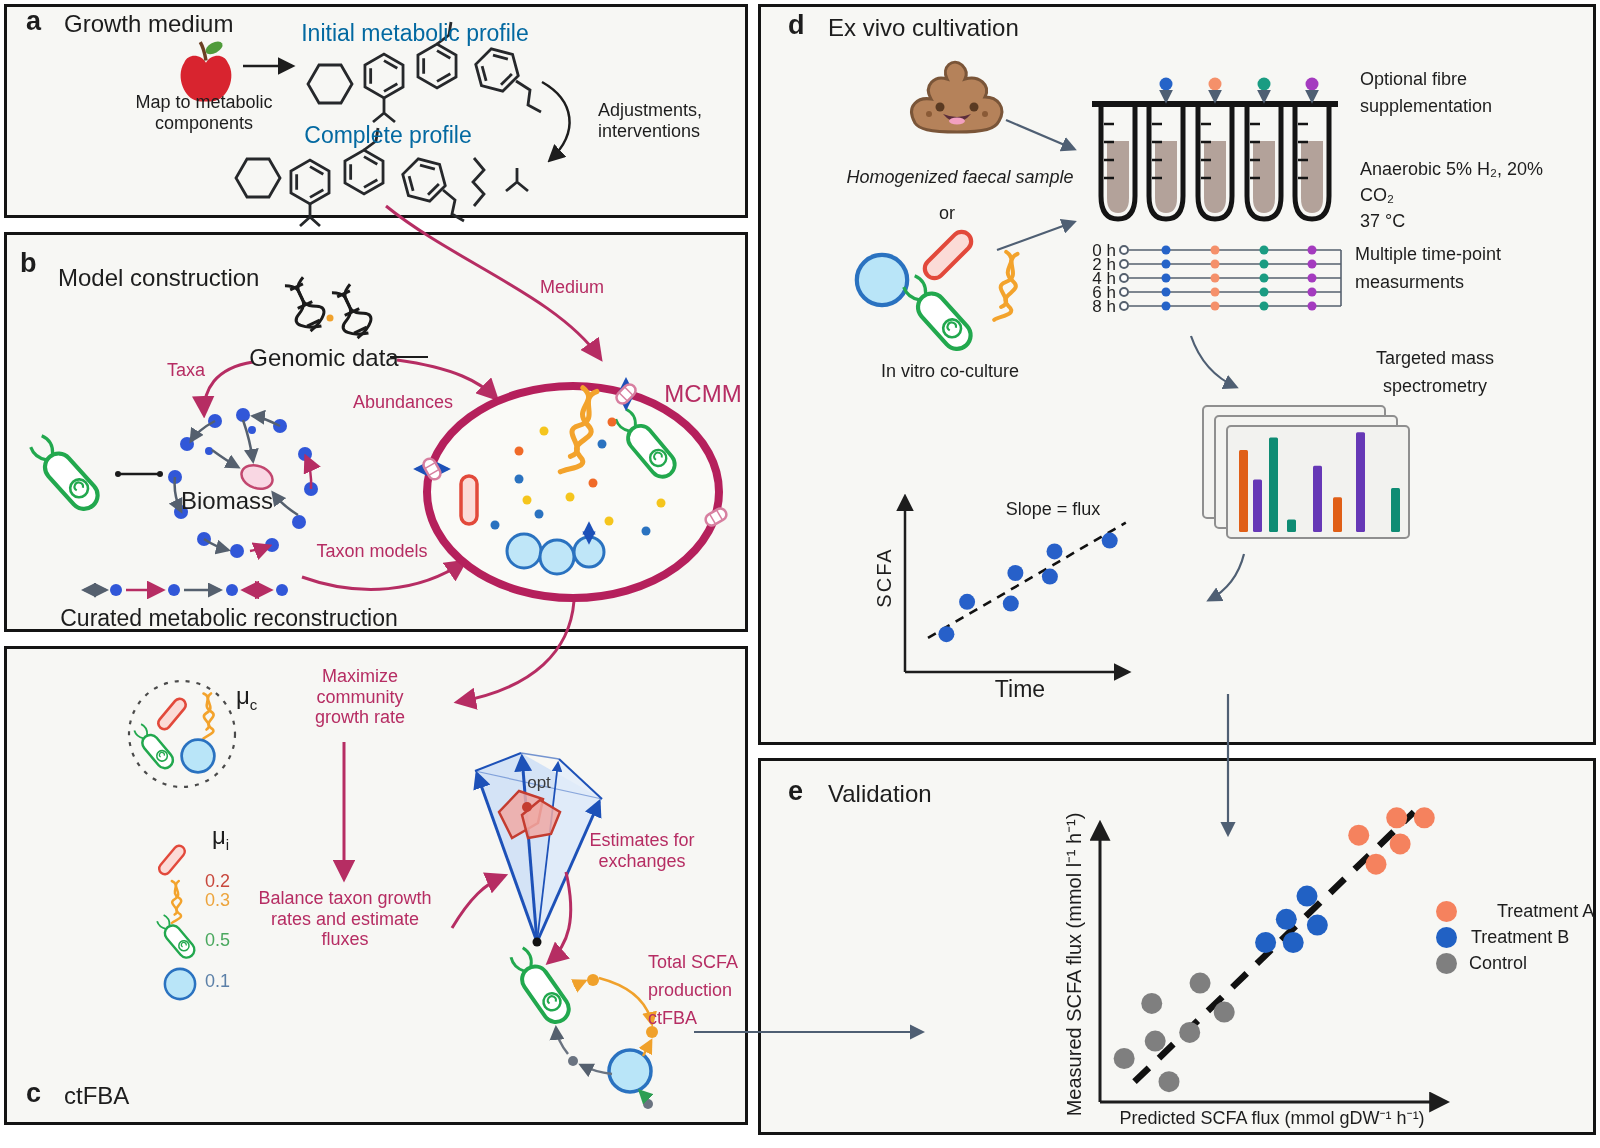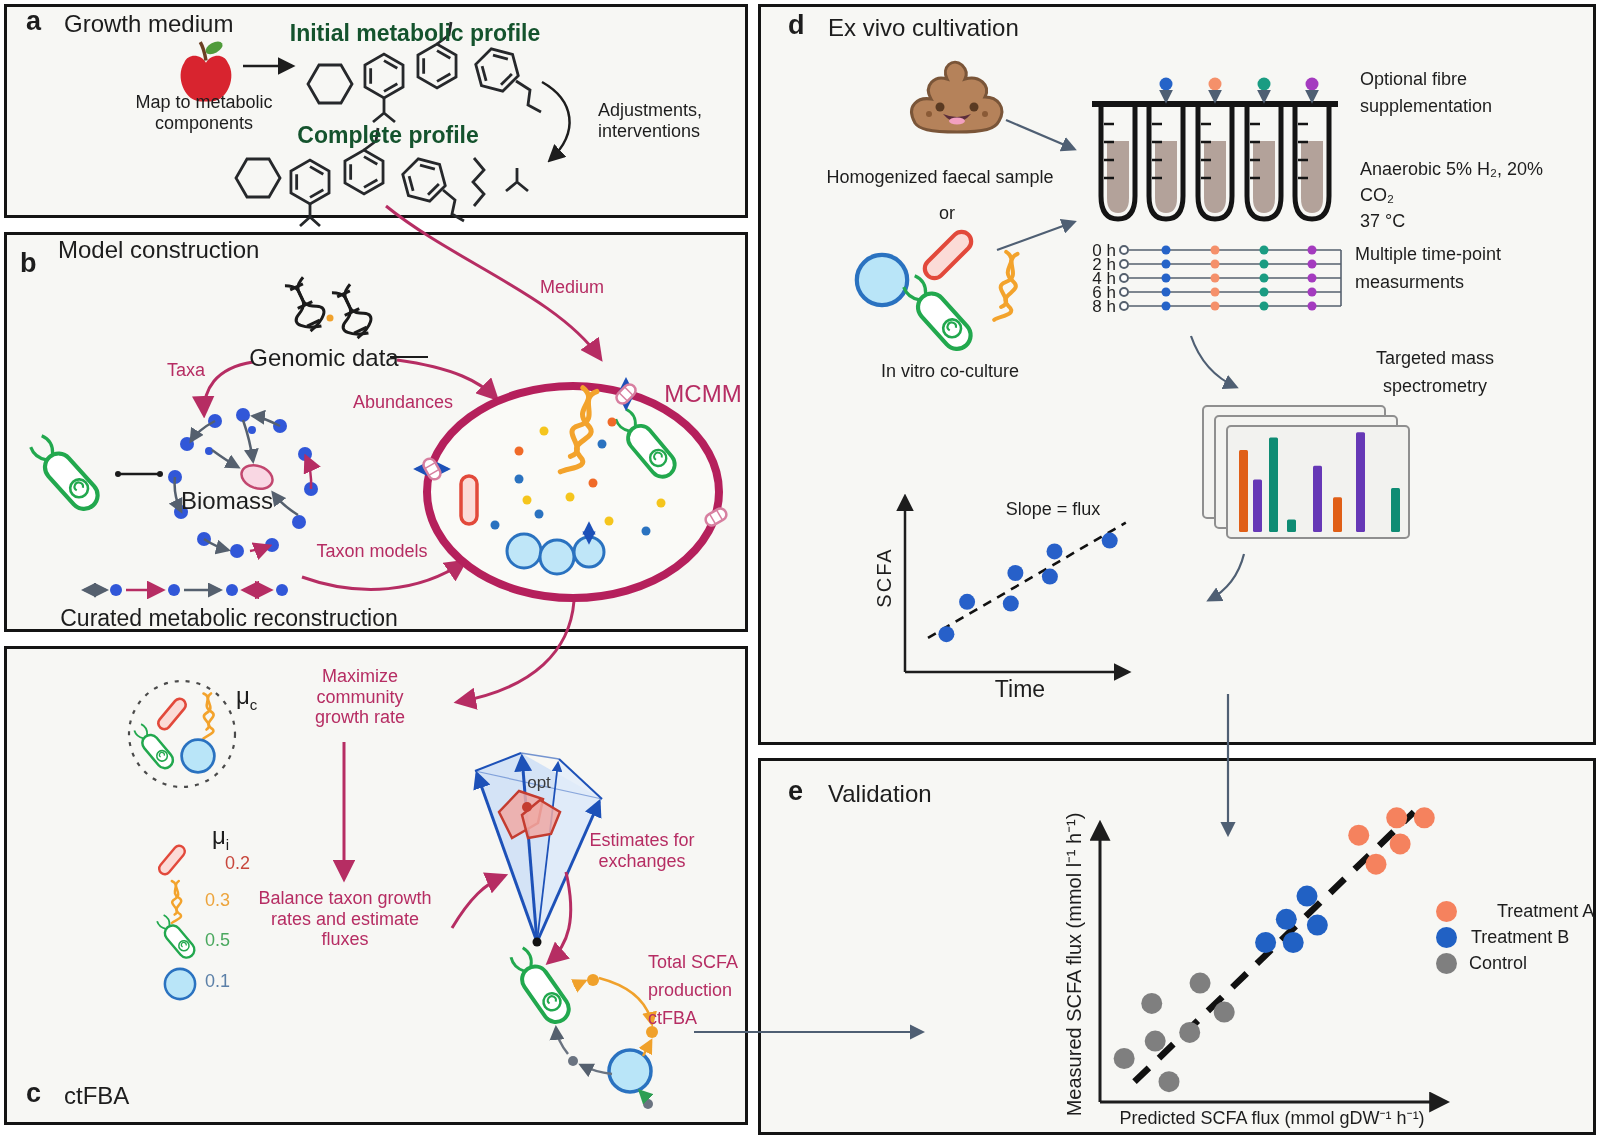--- a/index.html
+++ b/index.html
@@ -2,21 +2,21 @@
 <html><head>
 <meta charset="utf-8">
 <style>
   html,body{margin:0;padding:0;background:#fff;font-family:"Liberation Sans",sans-serif;}
   #canvas{position:relative;width:1600px;height:1148px;background:#fff;overflow:hidden;}
   .panel{position:absolute;background:#f7f7f4;border:3px solid #141414;box-sizing:border-box;}
   svg.layer{position:absolute;left:0;top:0;z-index:3;}
   .t{position:absolute;z-index:4;color:#1d1d1d;white-space:nowrap;line-height:1.15;}
   .ctr{transform:translateX(-50%);text-align:center;}
   .crimson{color:#b62d63;}
-  .bluetxt{color:#14532d;font-weight:bold;}
+  .bluetxt{color:#0369a1;}
   .plabel{font-size:27px;font-weight:700;}
   .ptitle{font-size:24px;}
   .f22{font-size:18px;}
   .f23{font-size:23px;}
   .f24{font-size:24px;}
   .f20{font-size:20px;}
   .f17{font-size:17px;}
   .mu{font-size:24px;}
   .mu sub{font-size:15px;}
   .rot{transform:rotate(-90deg);transform-origin:center center;text-align:center;}
@@ -459,35 +459,35 @@
     <div>Map to metabolic</div>
       <div>components</div>
   </div>
   <div class="t bluetxt f23 ctr" style="left:388px;top:122px;">Complete profile</div>
   <div class="t f22" style="left:598px;top:100px;">
     <div>Adjustments,</div>
       <div>interventions</div>
   </div>
 
   <div class="t plabel" style="left:20px;top:248px;">b</div>
-  <div class="t ptitle" style="left:58px;top:236px;">Model construction</div>
+  <div class="t ptitle" style="left:58px;top:264px;">Model construction</div>
   <div class="t f24 ctr" style="left:324px;top:344px;">Genomic data</div>
   <div class="t crimson f22 ctr" style="left:186px;top:360px;">Taxa</div>
   <div class="t crimson f22 ctr" style="left:403px;top:392px;">Abundances</div>
   <div class="t crimson f22 ctr" style="left:572px;top:277px;">Medium</div>
   <div class="t crimson f24 ctr" style="left:703px;top:380px;">MCMM</div>
   <div class="t f24 ctr" style="left:227px;top:487px;">Biomass</div>
   <div class="t crimson f22 ctr" style="left:372px;top:541px;">Taxon models</div>
   <div class="t f23 ctr" style="left:229px;top:605px;">Curated metabolic reconstruction</div>
 
   <div class="t plabel" style="left:26px;top:1078px;">c</div>
   <div class="t ptitle" style="left:64px;top:1082px;">ctFBA</div>
   <div class="t mu" style="left:236px;top:682px;"><span>μ</span><sub>c</sub></div>
   <div class="t mu" style="left:212px;top:822px;"><span>μ</span><sub>i</sub></div>
-  <div class="t f22 v-red" style="left:205px;top:853px;margin-left:20px;">0.2</div>
+  <div class="t f22 v-red" style="left:205px;top:871px;">0.2</div>
   <div class="t f22 v-org" style="left:205px;top:890px;">0.3</div>
   <div class="t f22 v-grn" style="left:205px;top:930px;">0.5</div>
   <div class="t f22 v-blu" style="left:205px;top:971px;">0.1</div>
   <div class="t crimson f22 ctr" style="left:360px;top:666px;">
     <div>Maximize</div>
       <div>community</div>
       <div>growth rate</div>
   </div>
   <div class="t crimson f22 ctr" style="left:345px;top:888px;">
     <div>Balance taxon growth</div>
@@ -500,21 +500,21 @@
       <div>exchanges</div>
   </div>
   <div class="t crimson f22" style="left:648px;top:948px;line-height:28px;">
     <div>Total SCFA</div>
       <div>production</div>
       <div>ctFBA</div>
   </div>
 
   <div class="t plabel" style="left:788px;top:10px;">d</div>
   <div class="t ptitle" style="left:828px;top:14px;">Ex vivo cultivation</div>
-  <div class="t f22 ctr" style="left:940px;top:167px;">Homogenized faecal sample</div>
+  <div class="t f22 ctr" style="left:960px;top:167px;font-style:italic;">Homogenized faecal sample</div>
   <div class="t f22 ctr" style="left:947px;top:203px;">or</div>
   <div class="t f22 ctr" style="left:950px;top:361px;">In vitro co-culture</div>
   <div class="t f22" style="left:1360px;top:66px;line-height:27px;">
     <div>Optional fibre</div>
       <div>supplementation</div>
   </div>
   <div class="t f22" style="left:1360px;top:156px;line-height:26px;">
     <div>Anaerobic 5% H₂, 20%</div>
       <div>CO₂</div>
       <div>37 °C</div>

